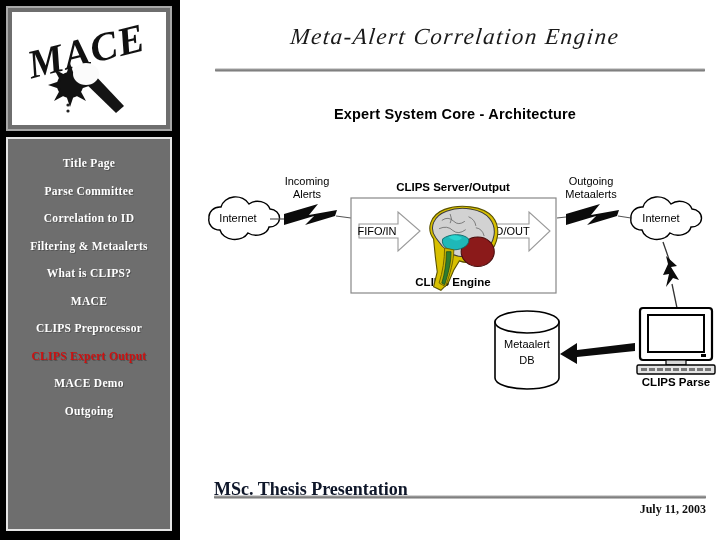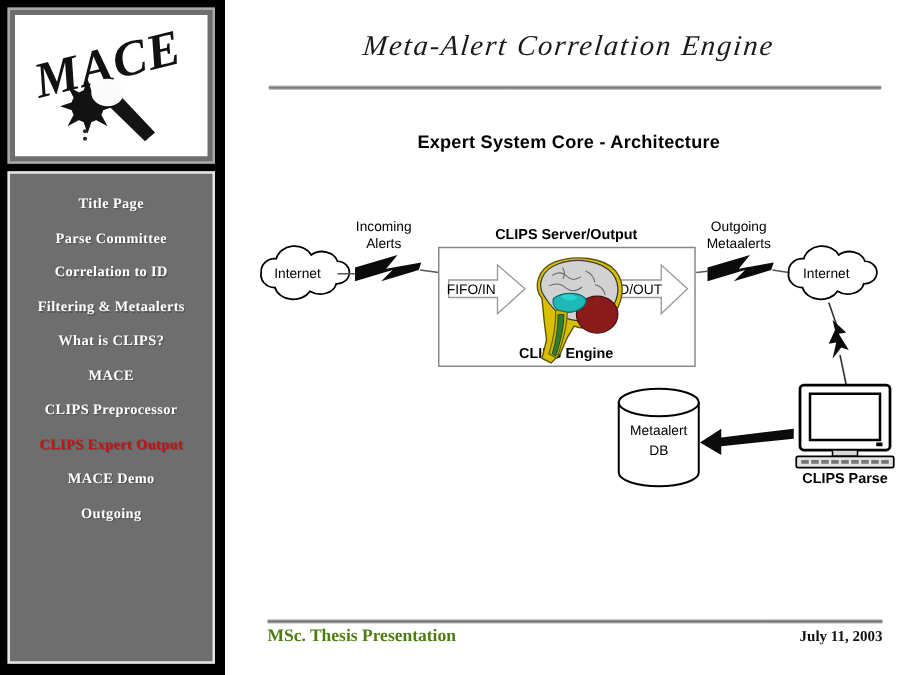--- a/index.html
+++ b/index.html
@@ -81,23 +81,23 @@
     text-align:center;
     font-family:"Liberation Sans", sans-serif;
     font-weight:bold;
     font-size:14.5px;
     color:#000000;
     letter-spacing:0.2px;
   }
 
   
   .footer-left{
-    position:absolute;left:214px;top:502px;
+    position:absolute;left:214px;top:479px;
     font-family:"Liberation Serif", serif;
-    font-weight:bold;font-size:14px;color:#4d7c0f;
+    font-weight:bold;font-size:18px;color:#0f172a;
   }
   .footer-right{
     position:absolute;right:14px;top:502px;
     font-family:"Liberation Serif", serif;
     font-weight:bold;font-size:12px;color:#111;
   }
 
   
   .diagram{
     position:absolute;left:185px;top:168px;width:535px;height:235px;

